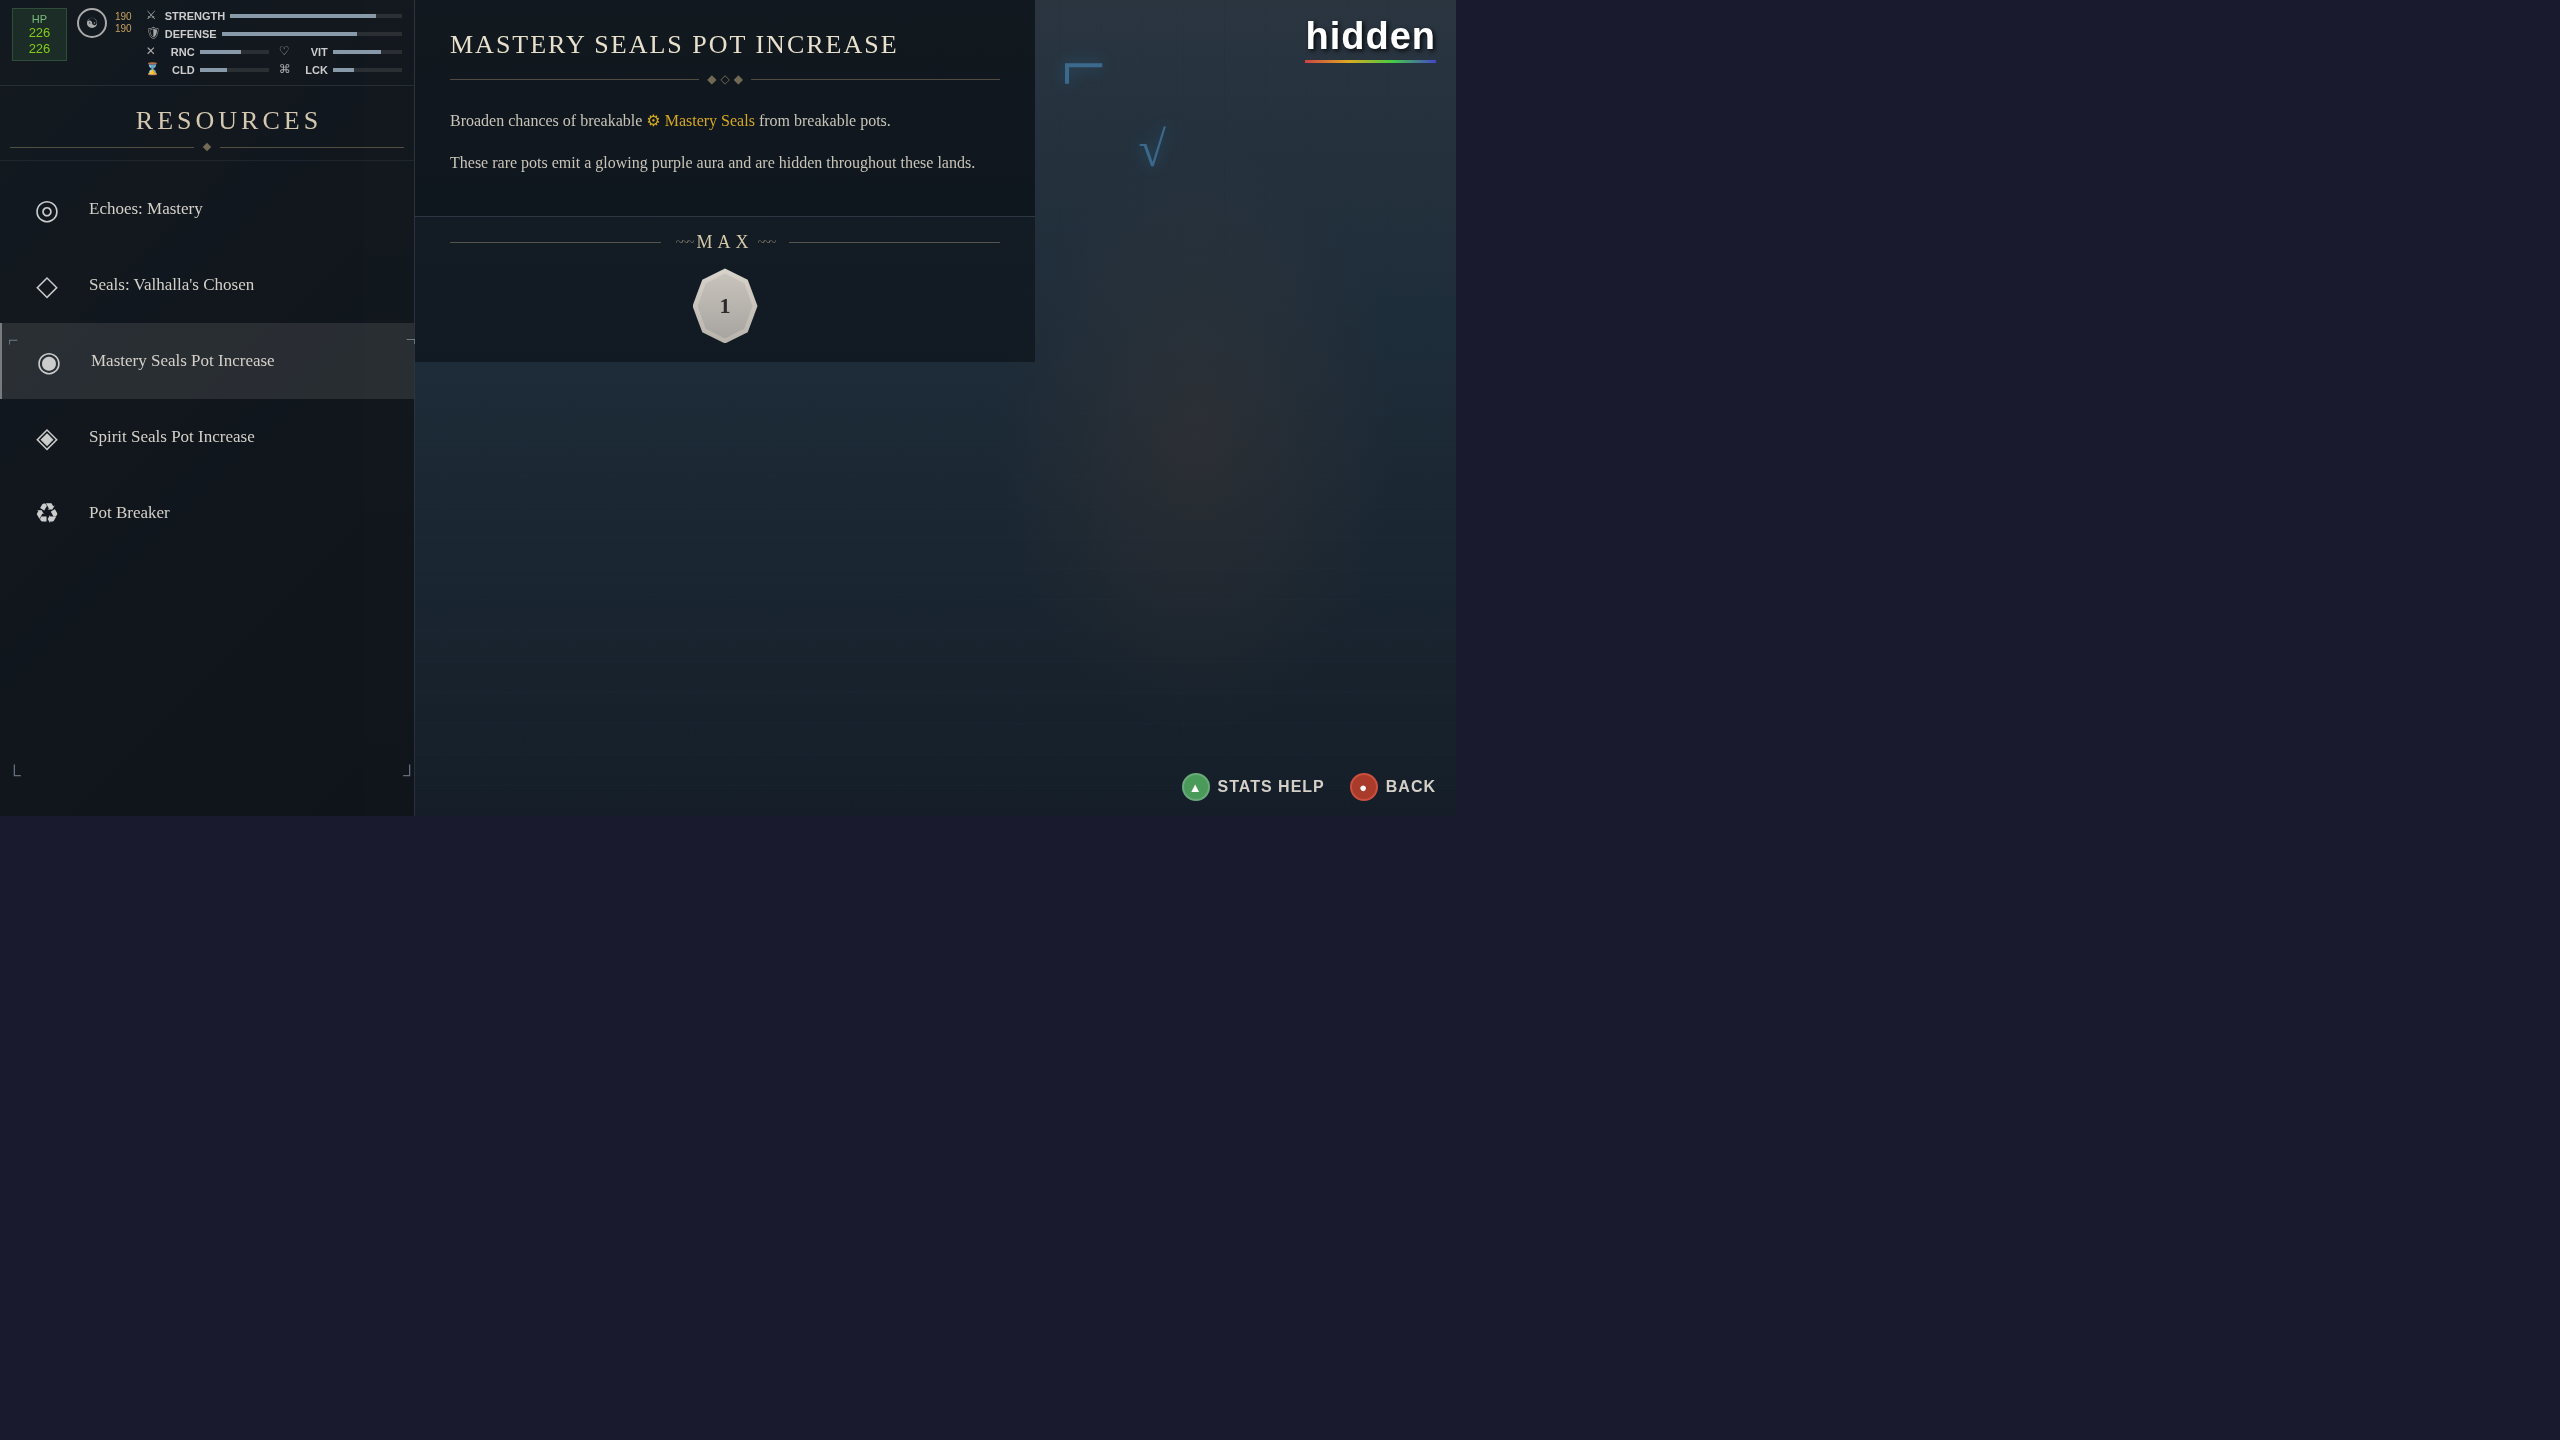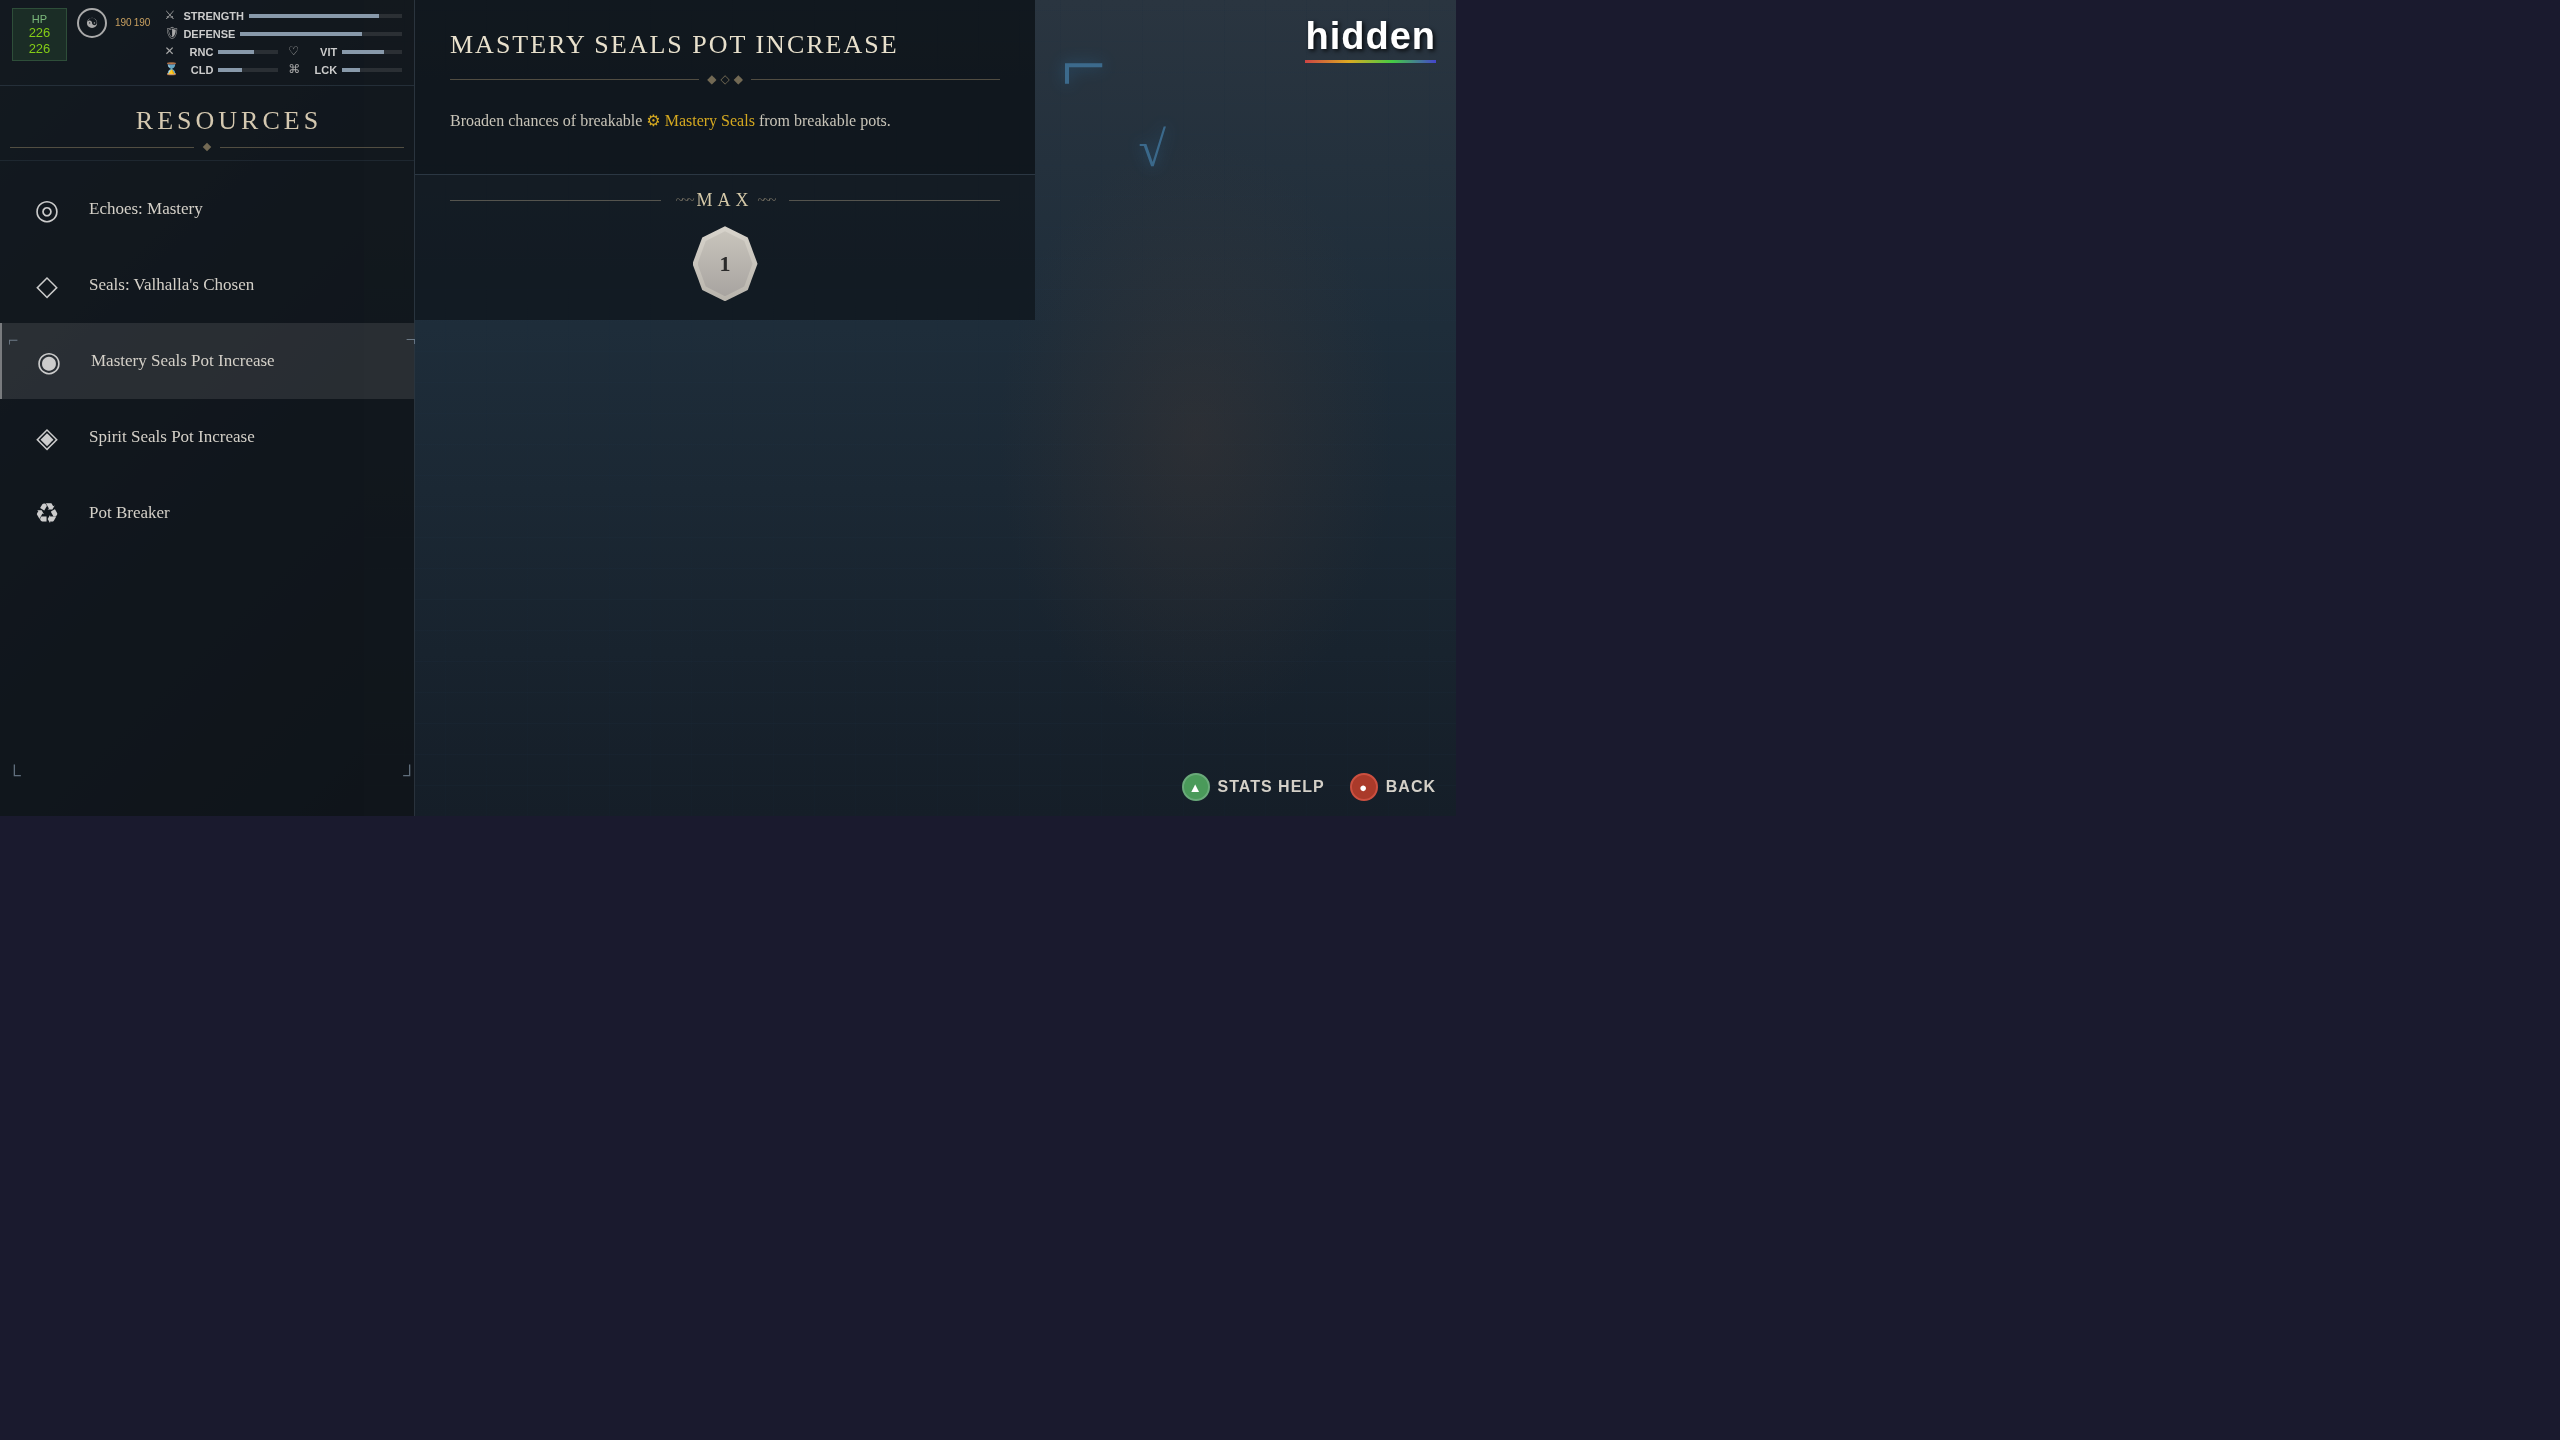--- a/index.html
+++ b/index.html
@@ -448,21 +448,21 @@
 
   <div class="stats-bar">
     <div class="hp-box">
       <div class="hp-label">HP</div>
       <div class="hp-value">226</div>
       <div class="hp-value">226</div>
     </div>
 
     <div style="display:flex;align-items:center;gap:8px;margin-right:4px;">
       <div style="width:30px;height:30px;border-radius:50%;border:2px solid #aaa;display:flex;align-items:center;justify-content:center;color:#aaa;font-size:14px;">☯</div>
-      <div style="display:flex;flex-direction:row;gap:2px;">
+      <div style="display:flex;flex-direction:column;gap:2px;">
         <div style="color:#c8a060;font-size:10px;font-family:Arial;line-height:1;">190</div>
         <div style="color:#c8a060;font-size:10px;font-family:Arial;line-height:1;">190</div>
       </div>
     </div>
 
     <div class="stats-right">
 
       <div class="stat-single">
         <span class="stat-icon">⚔</span>
         <span class="stat-name">STRENGTH</span>
@@ -569,20 +569,21 @@
         <span>◇</span>
         <span>◆</span>
       </div>
       <div class="detail-divider-line"></div>
     </div>
 
     <div class="detail-description">
       <p>
         <span>Broaden chances of breakable </span><span class="gear-icon">⚙</span> <span class="highlight">Mastery Seals</span><span> from breakable pots.</span>
       </p>
+      <p>These rare pots emit a glowing purple aura and are hidden throughout these lands.</p>
     </div>
   </div>
 
   <div class="max-section">
     <div class="max-header">
       <div class="max-header-line"></div>
       <div class="max-header-ornament">
         <span class="ornament-squiggle">~~~</span>
         <span class="max-label">MAX</span>
         <span class="ornament-squiggle">~~~</span>

